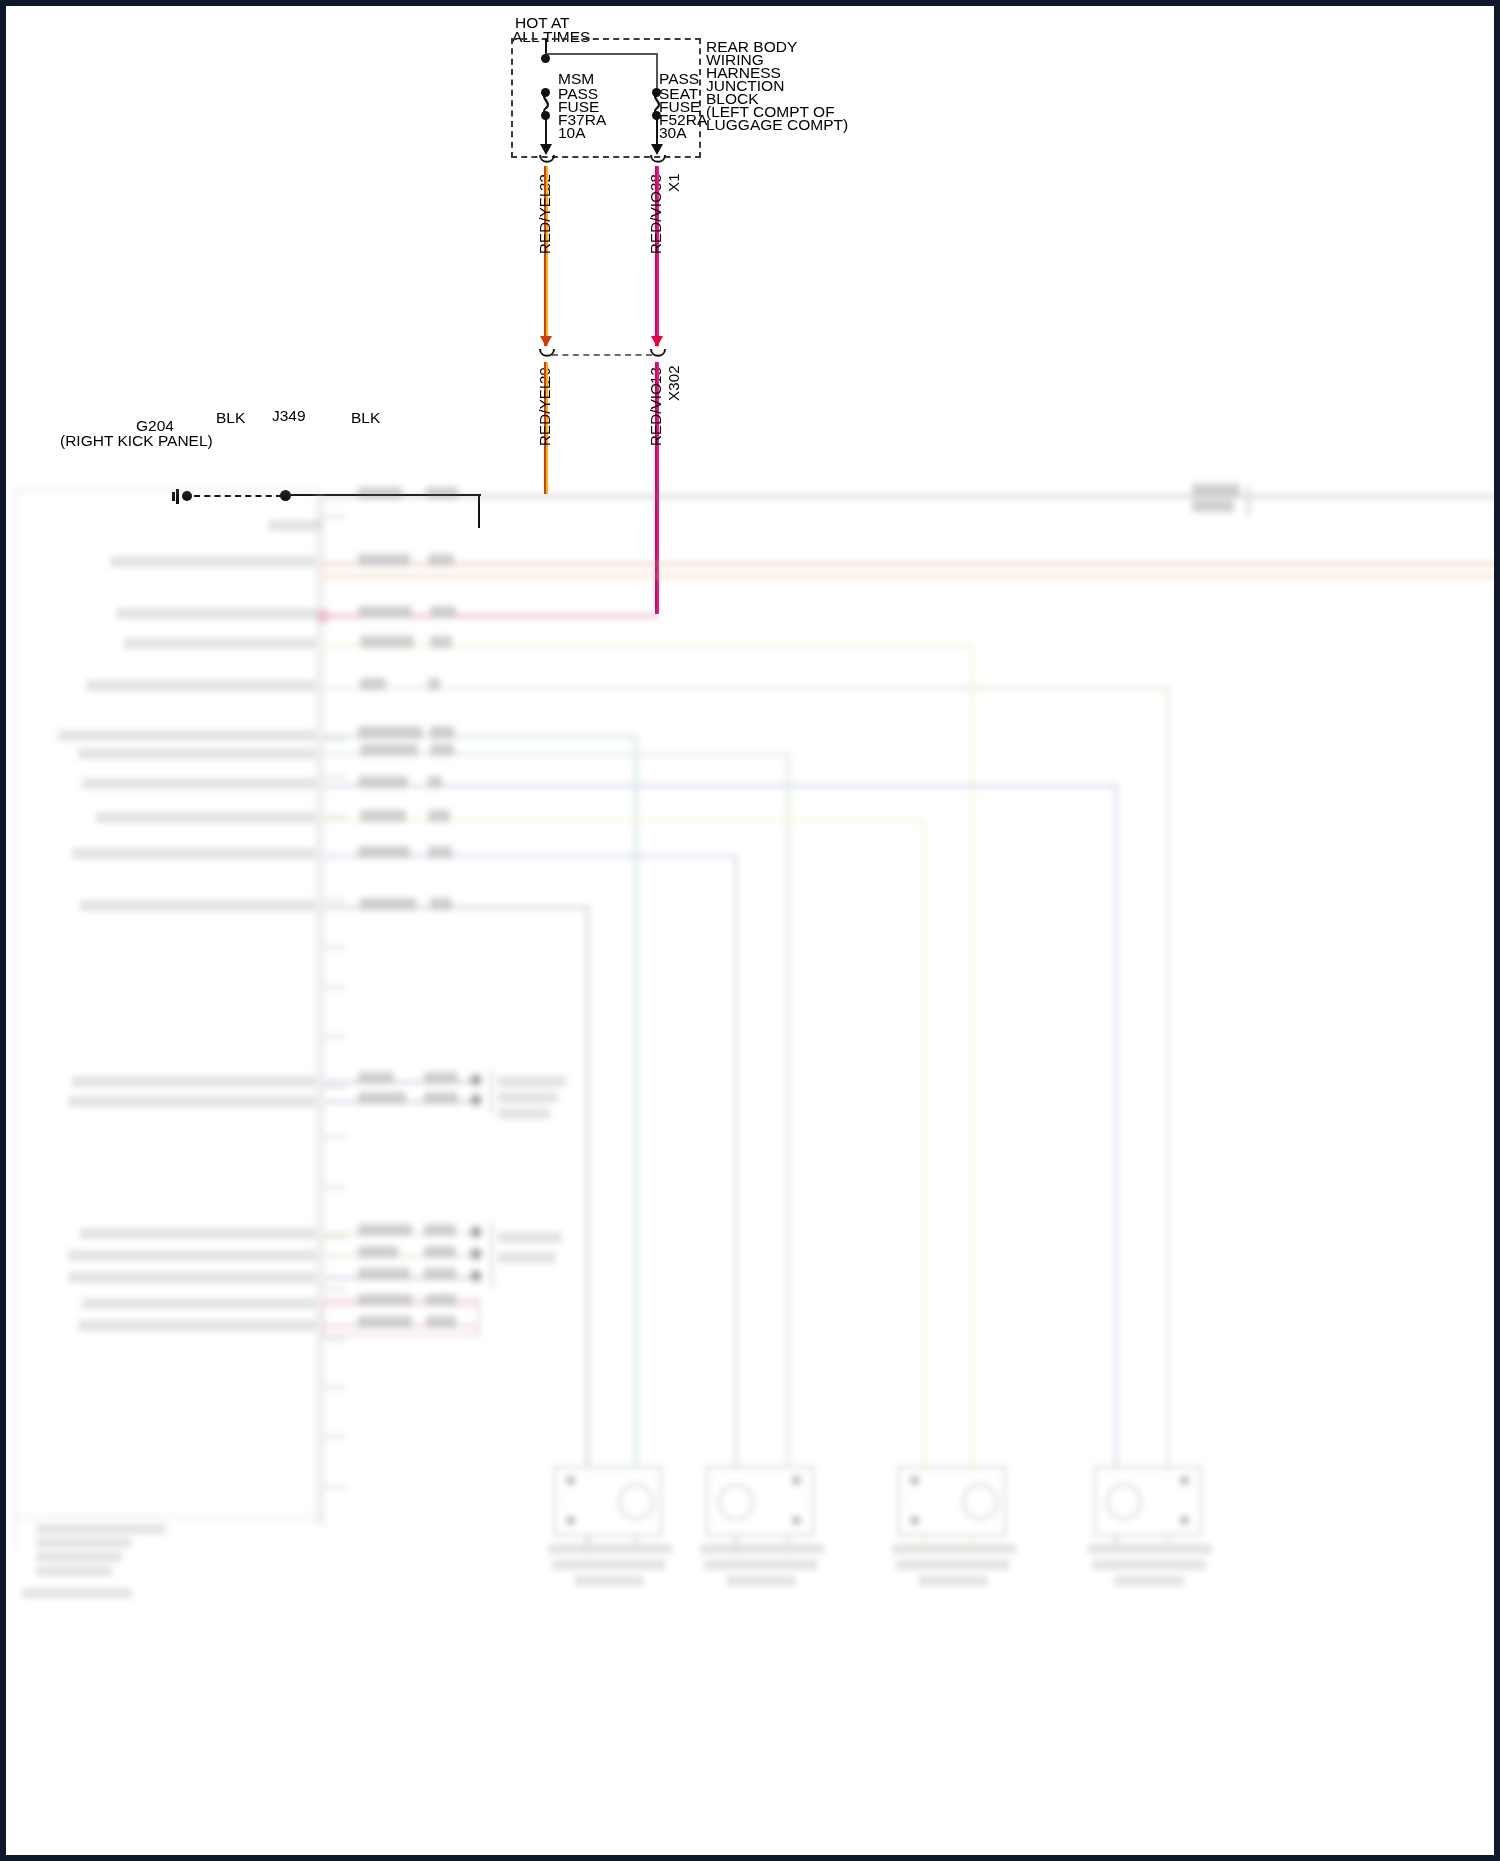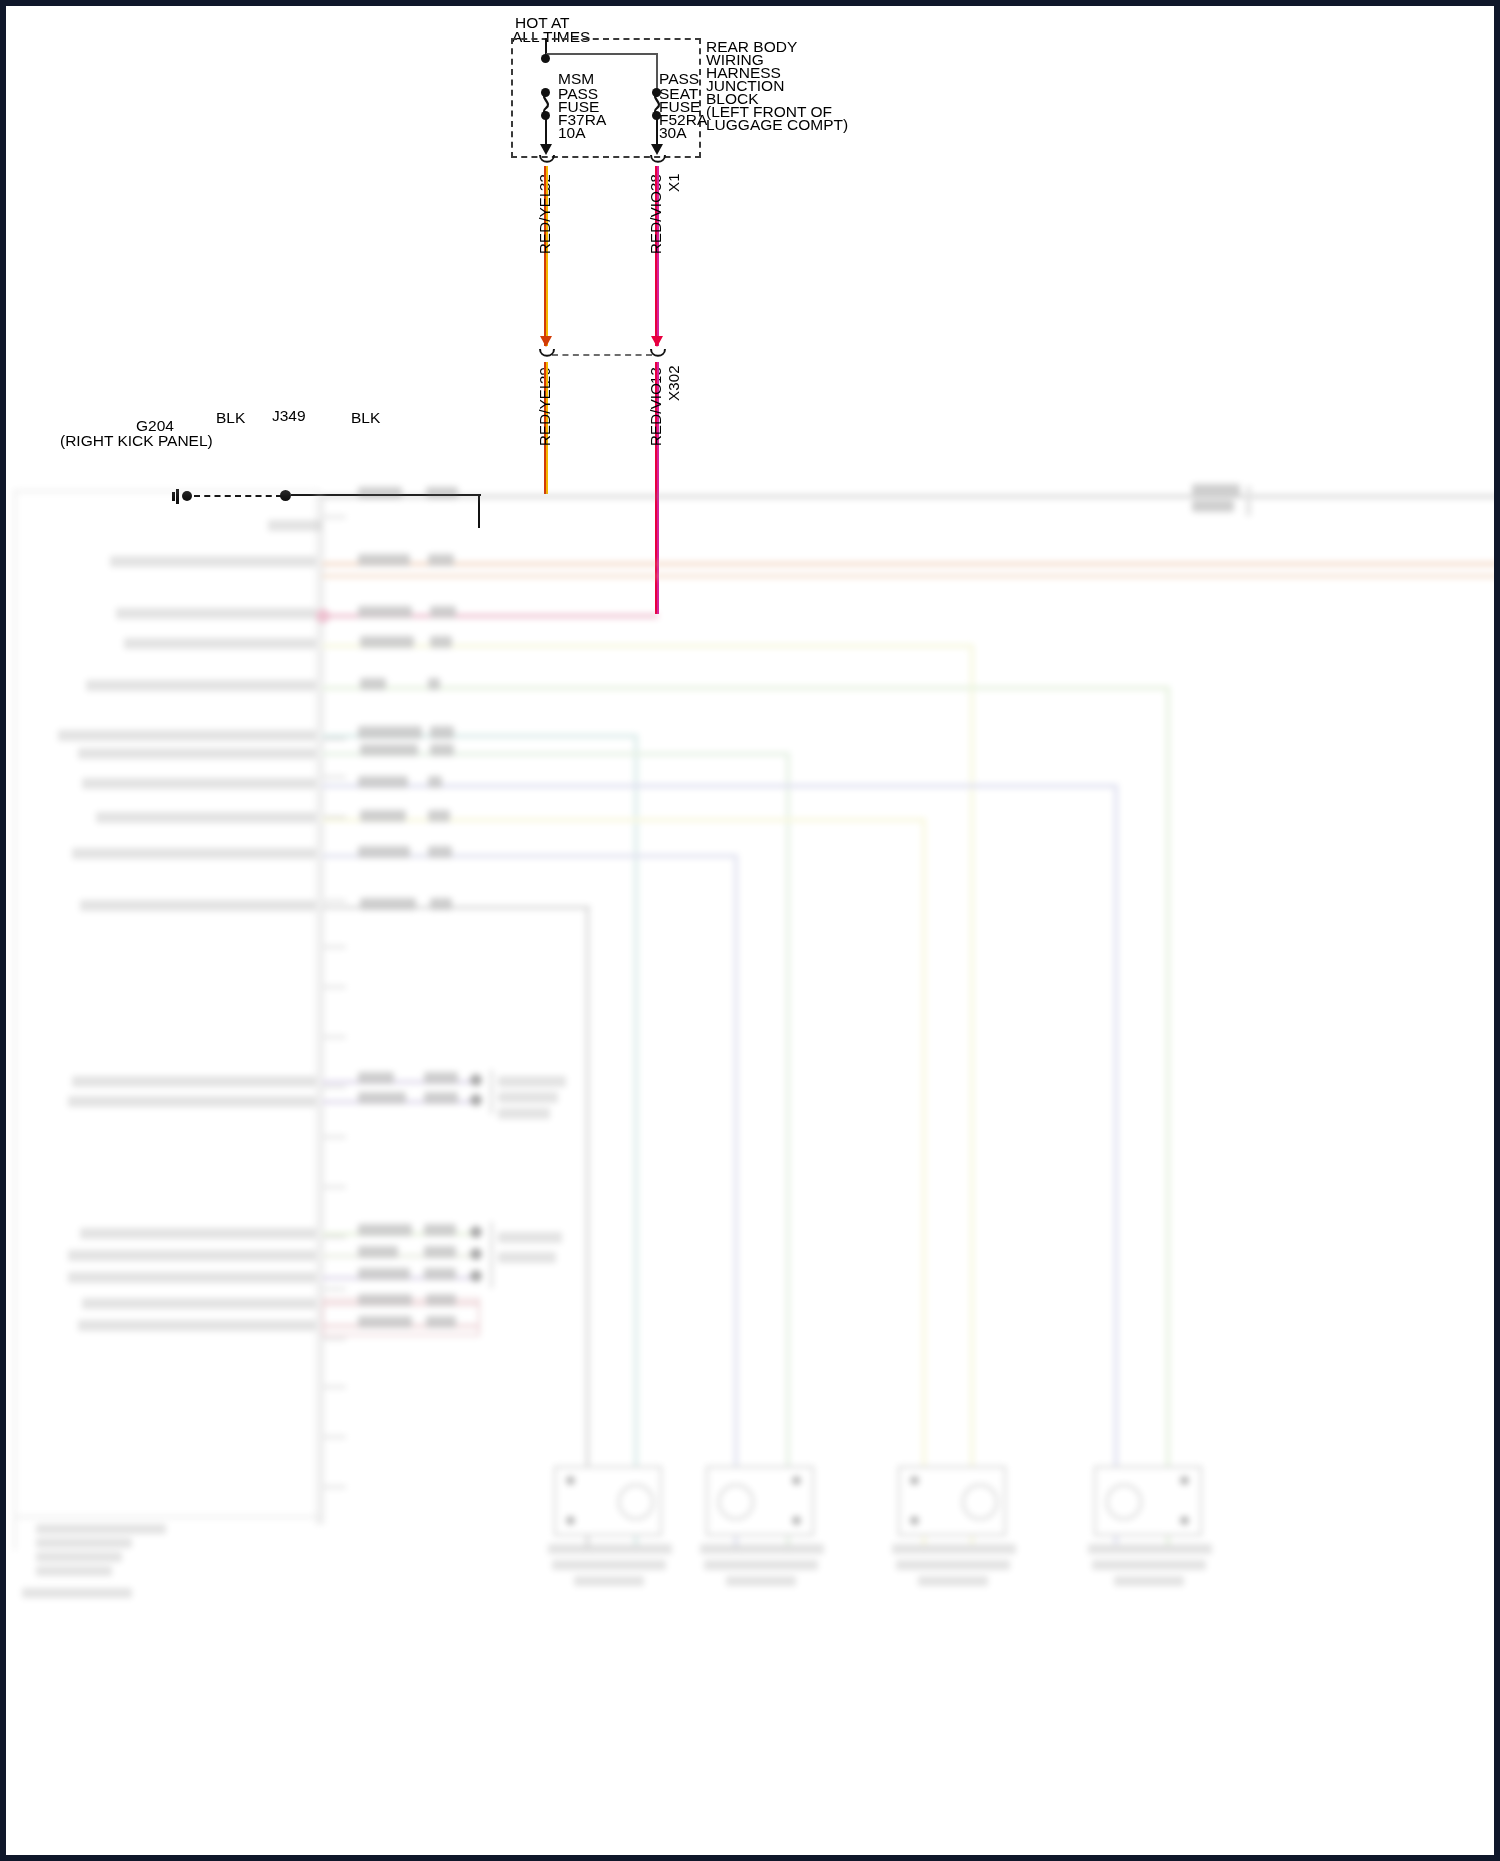--- a/index.html
+++ b/index.html
@@ -135,21 +135,21 @@
   <div class="abs txt t15" style="left:653px;top:79px;">SEAT</div>
   <div class="abs txt t15" style="left:653px;top:92px;">FUSE</div>
   <div class="abs txt t15" style="left:653px;top:105px;">F52RA</div>
   <div class="abs txt t15" style="left:653px;top:118px;">30A</div>
 
   <div class="abs txt t15" style="left:700px;top:32px;">REAR BODY</div>
   <div class="abs txt t15" style="left:700px;top:45px;">WIRING</div>
   <div class="abs txt t15" style="left:700px;top:58px;">HARNESS</div>
   <div class="abs txt t15" style="left:700px;top:71px;">JUNCTION</div>
   <div class="abs txt t15" style="left:700px;top:84px;">BLOCK</div>
-  <div class="abs txt t15" style="left:700px;top:97px;">(LEFT FRONT OF</div>
+  <div class="abs txt t15" style="left:700px;top:97px;">(LEFT COMPT OF</div>
   <div class="abs txt t15" style="left:700px;top:110px;">LUGGAGE COMPT)</div>
 
   <svg class="abs" style="left:531px;top:148px;" width="20" height="14" viewBox="0 0 20 14">
     <path d="M3 1 C3 10, 17 10, 17 1" stroke="#111" stroke-width="2" fill="none"></path>
   </svg>
   <svg class="abs" style="left:642px;top:148px;" width="20" height="14" viewBox="0 0 20 14">
     <path d="M3 1 C3 10, 17 10, 17 1" stroke="#111" stroke-width="2" fill="none"></path>
   </svg>
 
   <div class="abs txt vlabel" style="left:530px;top:185px;">32</div>

